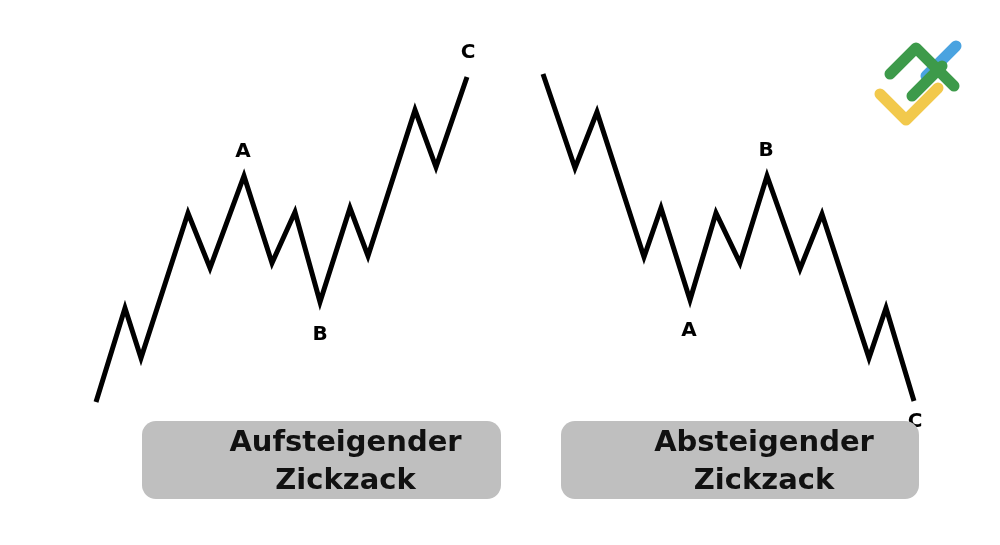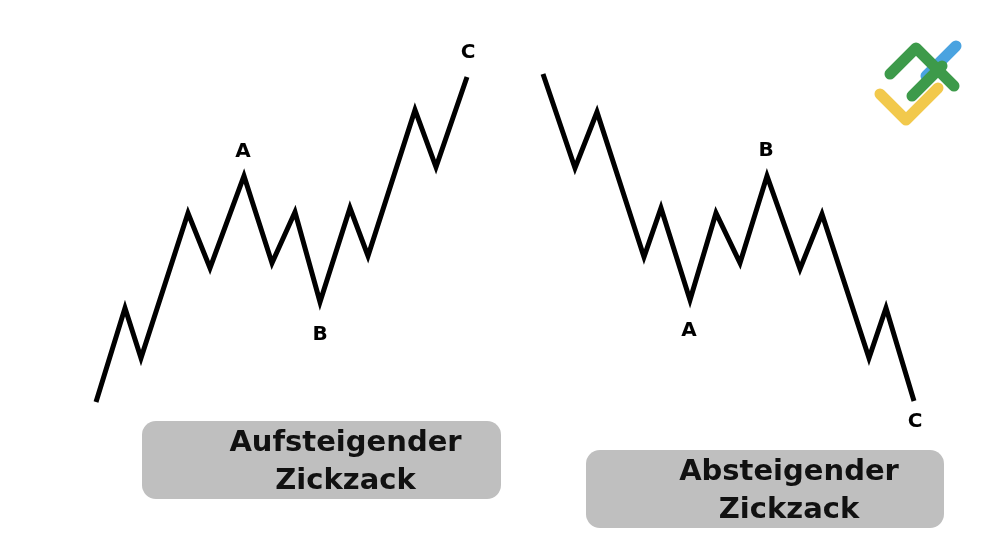--- a/index.html
+++ b/index.html
@@ -7,21 +7,21 @@
            font-family: "Liberation Sans", sans-serif; }
     #diagram { position: absolute; left: 0; top: 0; width: 1000px; height: 545px; }
     .wave-label { font-family: "DejaVu Sans", sans-serif; font-weight: bold; font-size: 20px; fill: #000; }
     .caption-box {
       position: absolute; background: #bfbfbf; border-radius: 14px;
       display: flex; flex-direction: column; align-items: center; justify-content: center;
       font-family: "DejaVu Sans", sans-serif; font-weight: bold; font-size: 29px;
       line-height: 38px; color: #111; text-align: center; padding-left: 48px;
     }
     #caption-left { left: 142px; top: 421px; width: 311px; height: 78px; }
-    #caption-right { left: 586px; top: 421px; width: 310px; height: 78px; margin-top: 29px; }
+    #caption-right { left: 561px; top: 421px; width: 310px; height: 78px; }
     #logo { position: absolute; left: 868px; top: 36px; width: 100px; height: 100px; }
   </style>
 </head>
 <body>
 
 <svg id="diagram" viewBox="0 0 1000 545" xmlns="http://www.w3.org/2000/svg">
   <polyline id="line-left" fill="none" stroke="#000" stroke-width="5" stroke-linejoin="miter" stroke-linecap="butt" points="96,402 125,308 141,358 188,213 210,268 244,176 272,263 295,212 320,302 350,208 368,256 415,110 436,167 467,77"></polyline>
   <polyline id="line-right" fill="none" stroke="#000" stroke-width="5" stroke-linejoin="miter" stroke-linecap="butt" points="543,74 575,168 597,112 644,257 661,208 690,300 716,213 740,263 767,176 800,269 822,214 869,358 886,308 914,401"></polyline>
 
   <text class="wave-label" x="243" y="157" text-anchor="middle">A</text>

